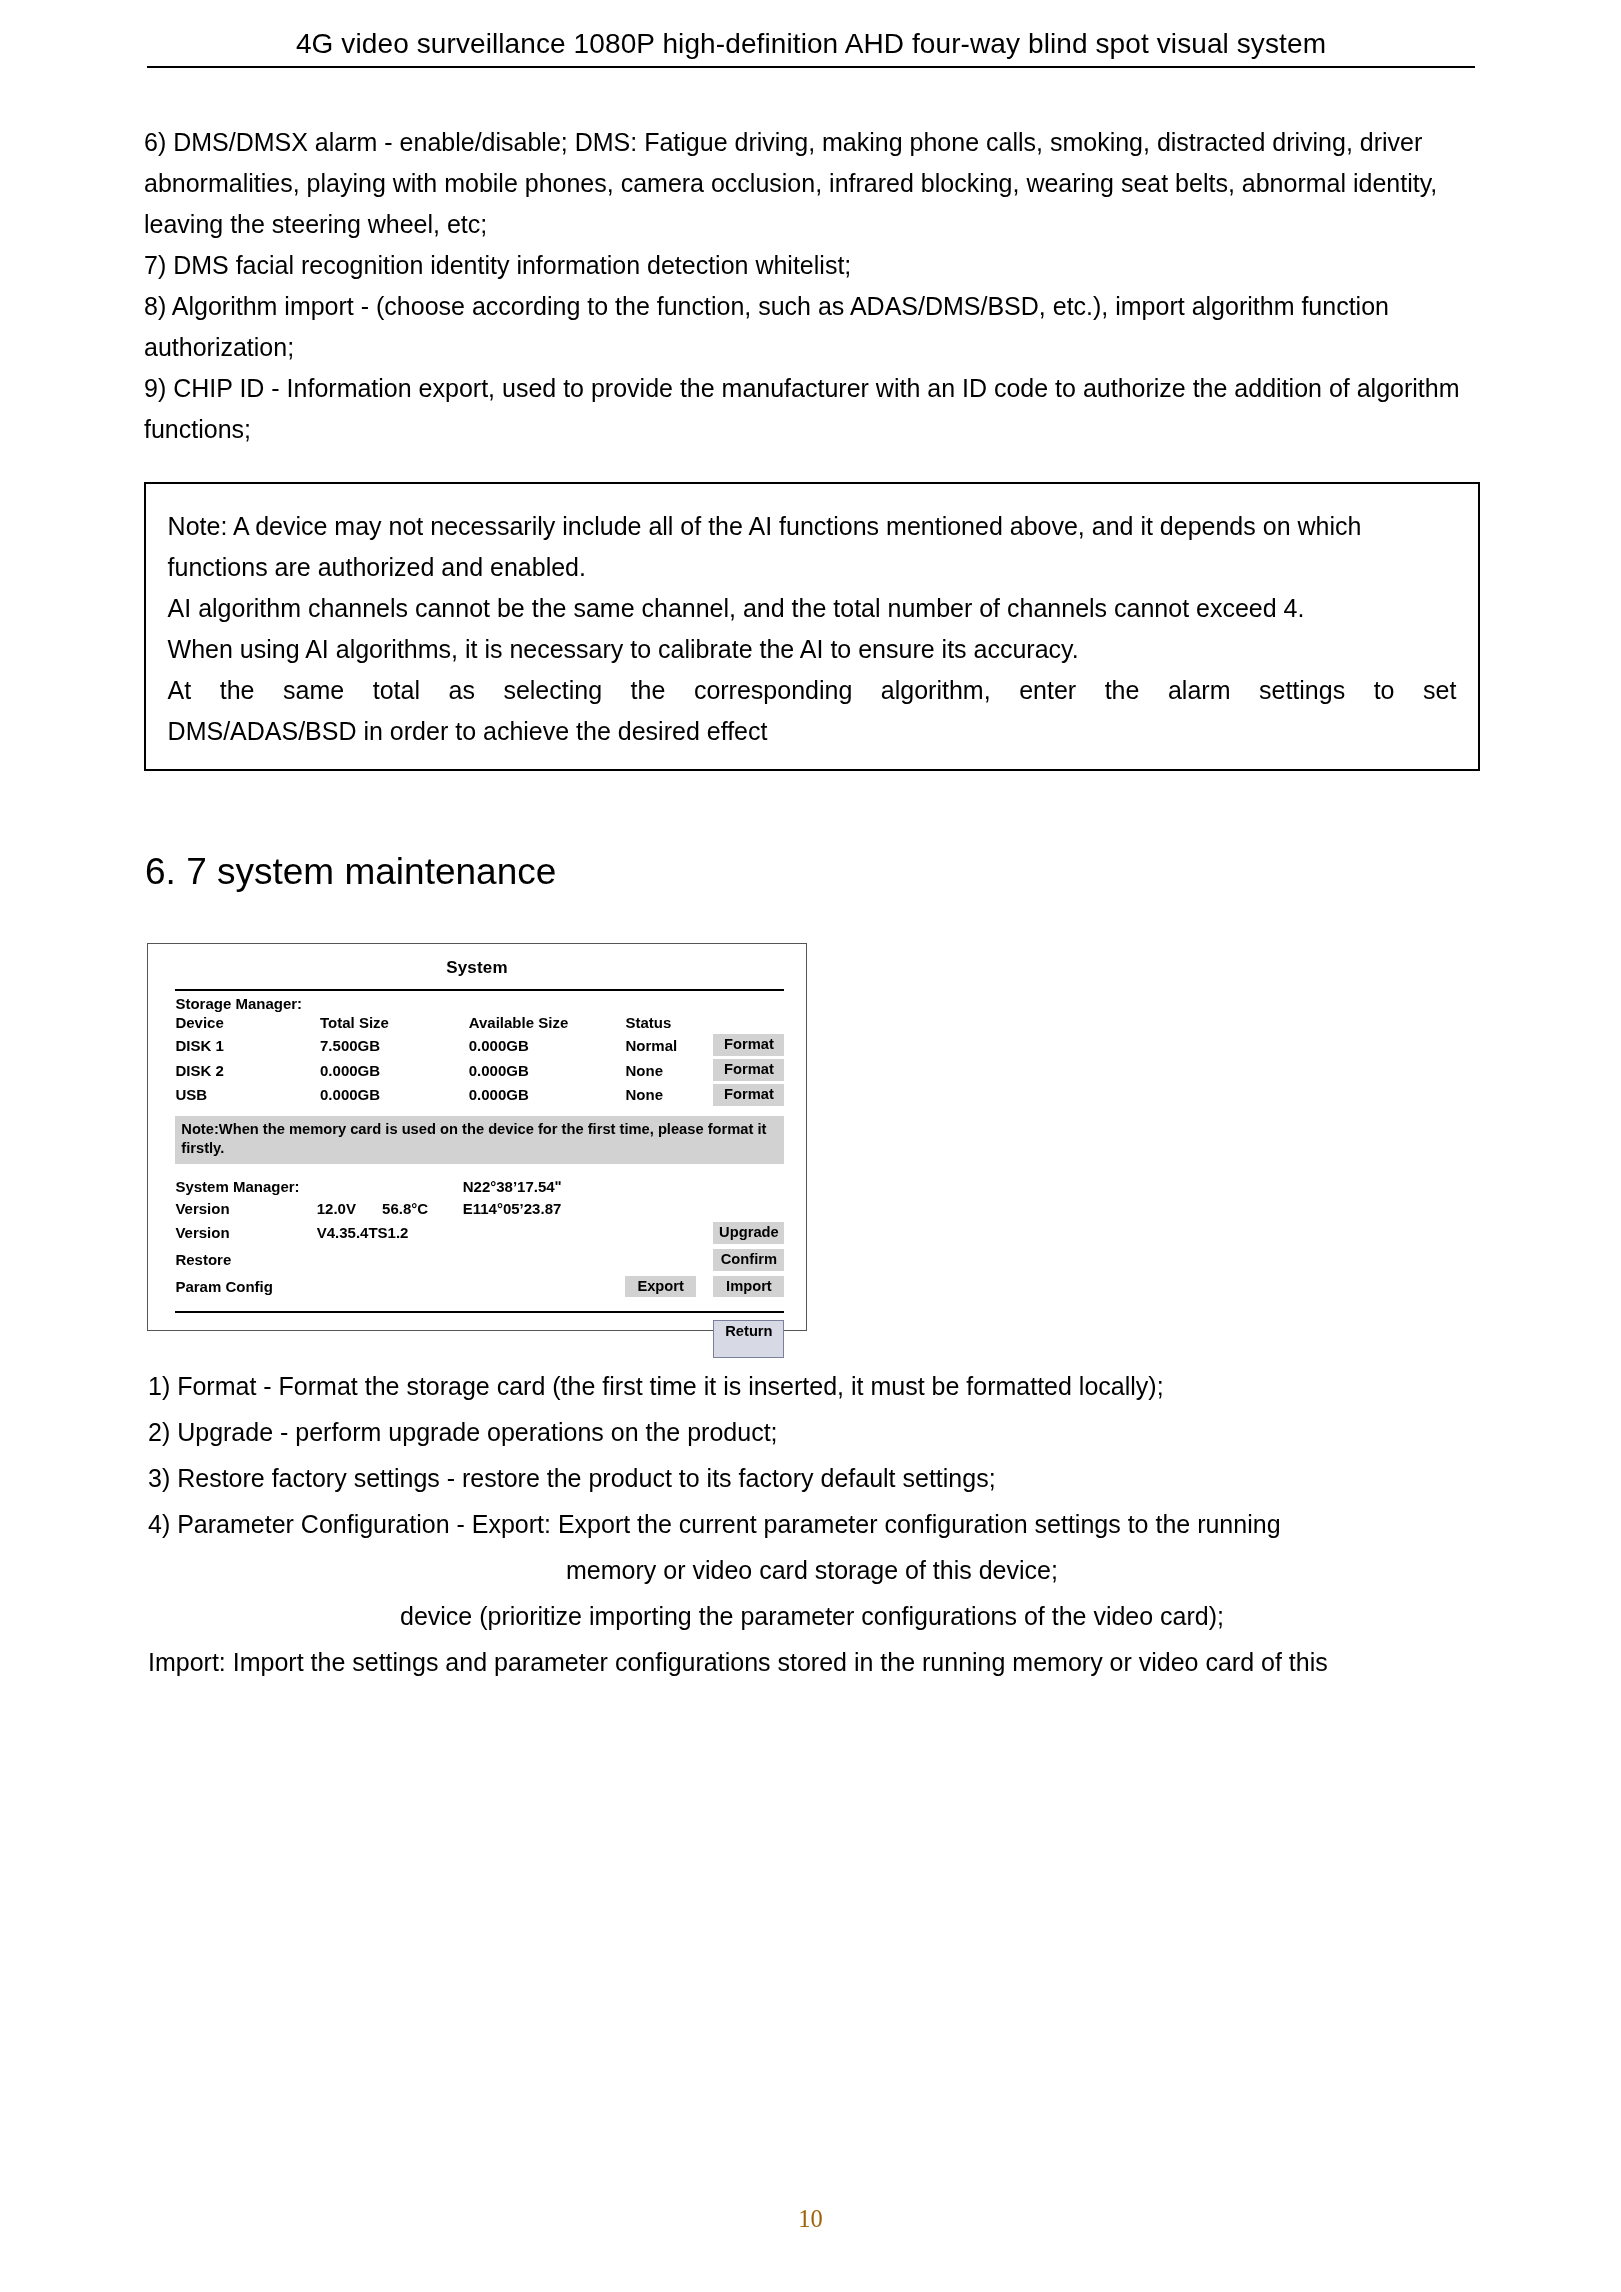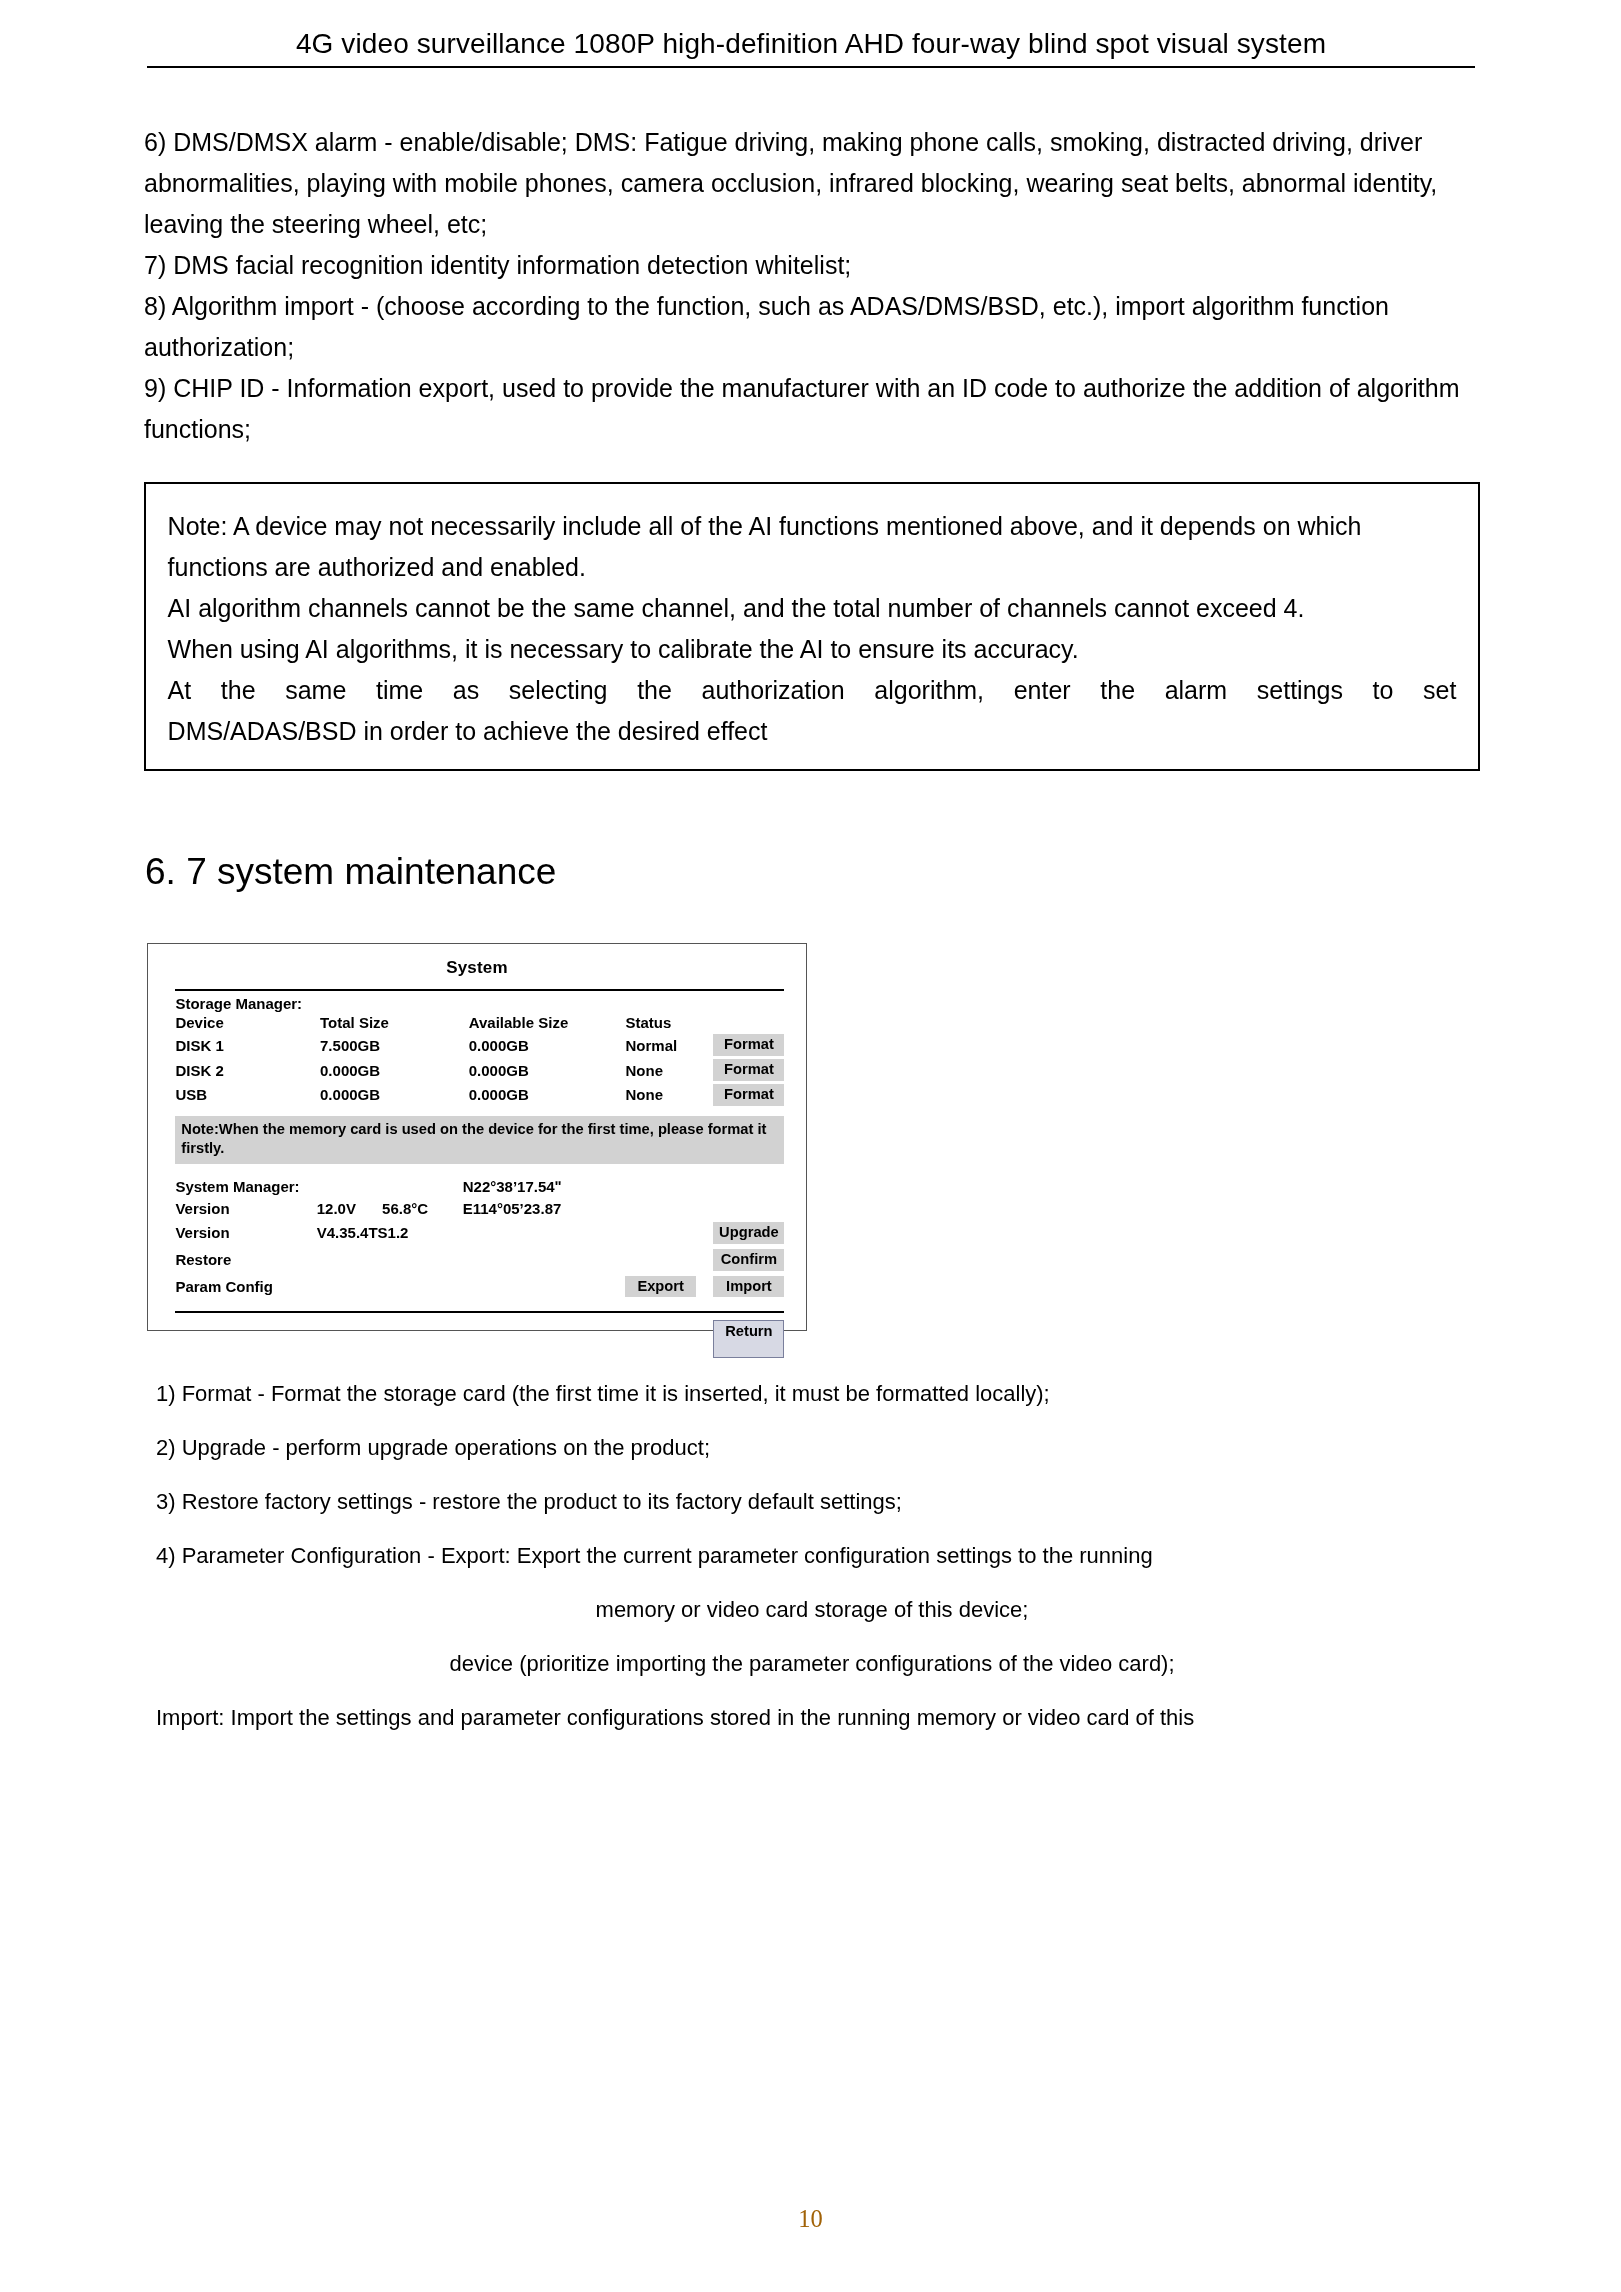--- a/index.html
+++ b/index.html
@@ -192,23 +192,23 @@
   }
 
   
   .list-block {
     position: absolute;
     left: 144px;
     top: 1361px;
     width: 1336px;
   }
   .list-line {
-    font-size: 22px;
+    font-size: 25px;
     line-height: 42px;
-    margin: 12px;
+    margin: 4px;
     white-space: pre-wrap;
   }
   .list-line.indent-mid {
     text-align: center;
   }
 
   
   .page-number {
     position: absolute;
     left: 0;
@@ -234,21 +234,21 @@
     <p class="para">6) DMS/DMSX alarm - enable/disable; DMS: Fatigue driving, making phone calls, smoking, distracted driving, driver abnormalities, playing with mobile phones, camera occlusion, infrared blocking, wearing seat belts, abnormal identity, leaving the steering wheel, etc;</p>
     <p class="para">7) DMS facial recognition identity information detection whitelist;</p>
     <p class="para">8) Algorithm import - (choose according to the function, such as ADAS/DMS/BSD, etc.), import algorithm function authorization;</p>
     <p class="para">9) CHIP ID - Information export, used to provide the manufacturer with an ID code to authorize the addition of algorithm functions;</p>
   </div>
 
   <div class="note-box">
     <p class="note-line">Note: A device may not necessarily include all of the AI functions mentioned above, and it depends on which functions are authorized and enabled.</p>
     <p class="note-line">AI algorithm channels cannot be the same channel, and the total number of channels cannot exceed 4.</p>
     <p class="note-line">When using AI algorithms, it is necessary to calibrate the AI to ensure its accuracy.</p>
-    <p class="note-line justify">At the same time as selecting the authorization algorithm, enter the alarm settings to set</p>
+    <p class="note-line justify">At the same total as selecting the corresponding algorithm, enter the alarm settings to set</p>
     <p class="note-line">DMS/ADAS/BSD in order to achieve the desired effect</p>
   </div>
 
   <div class="section-heading">6. 7 system maintenance</div>
 
   <div class="device-panel">
     <div class="dp-title">System</div>
 
     <div class="dp-inner">
       <div class="dp-rule-top"></div>

